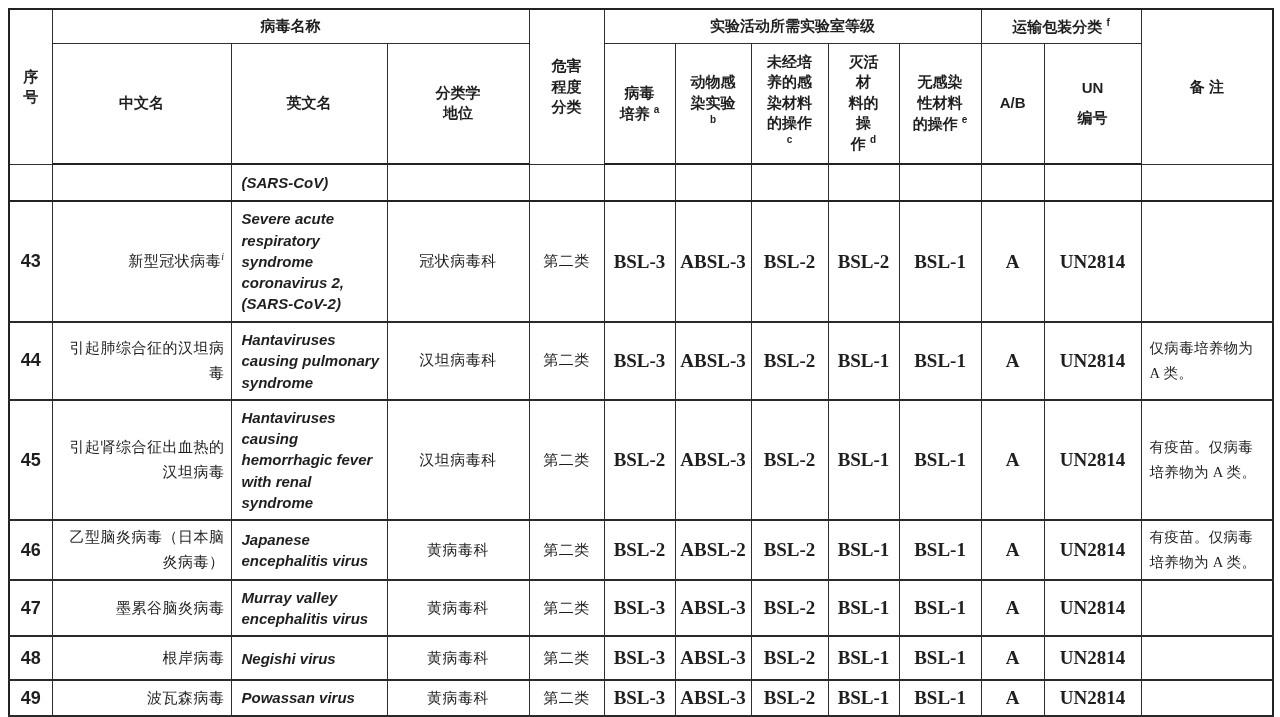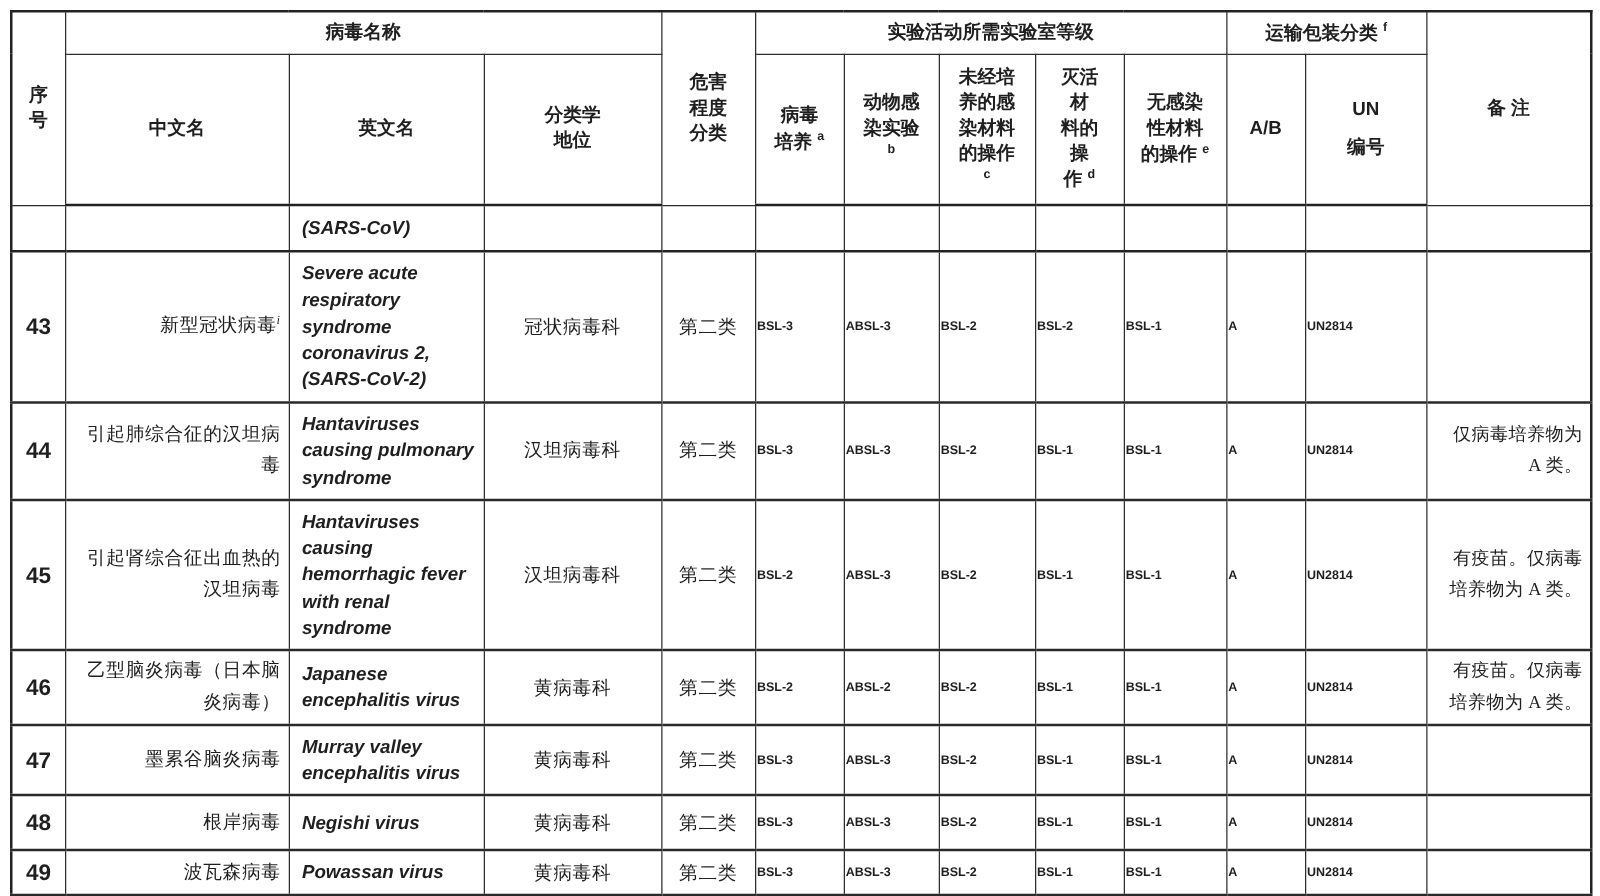--- a/index.html
+++ b/index.html
@@ -61,25 +61,25 @@
     line-height:1.42;font-size:15px;
     font-family:"Liberation Sans",sans-serif;
     margin-top:43px;
   }
   .c-tax,.c-haz{
     text-align:center;
     font-family:"Liberation Serif","DejaVu Serif",serif;
     letter-spacing:.5px;
   }
   .c-lvl,.c-ab,.c-un{
-    font-weight:600;font-size:10px;
-    font-family:Liberation Sans, sans-serif;
+    text-align:center;font-weight:600;font-size:19px;
+    font-family:Liberation Serif, serif;
   }
   .c-remark{
-    text-align:right;padding:4px 6px 4px 8px;
+    text-align:left;padding:4px 6px 4px 8px;
     font-family:"Liberation Serif","DejaVu Serif",serif;
     line-height:1.7;font-size:14.5px;letter-spacing:.3px;
   }
 </style>
 </head>
 <body>
 
 <div class="sheet">
   <table>
     <colgroup>

